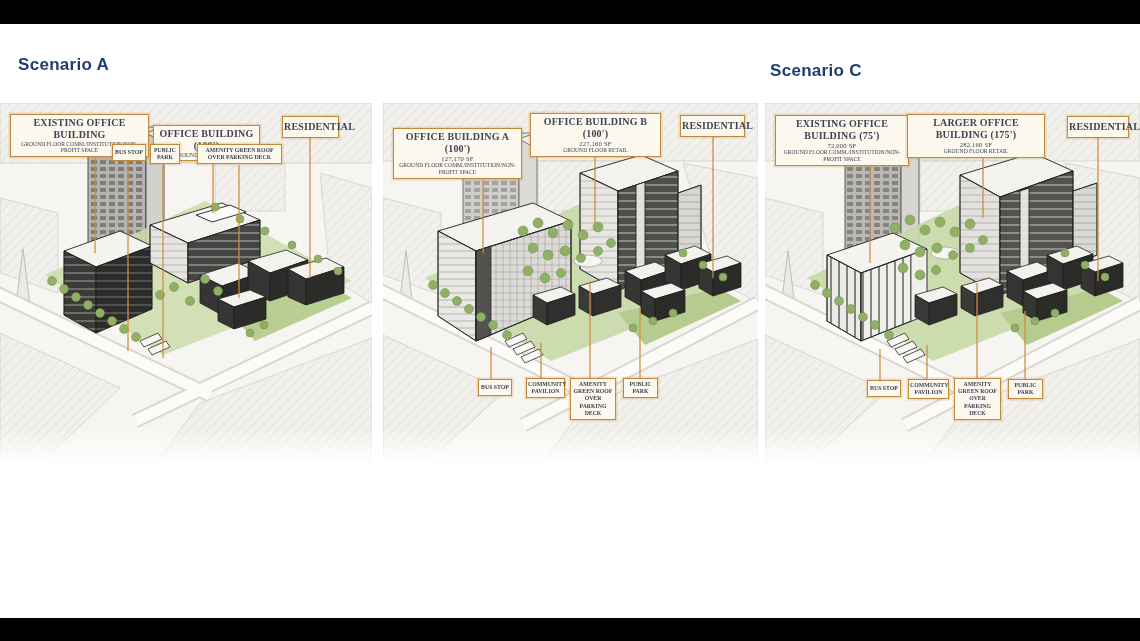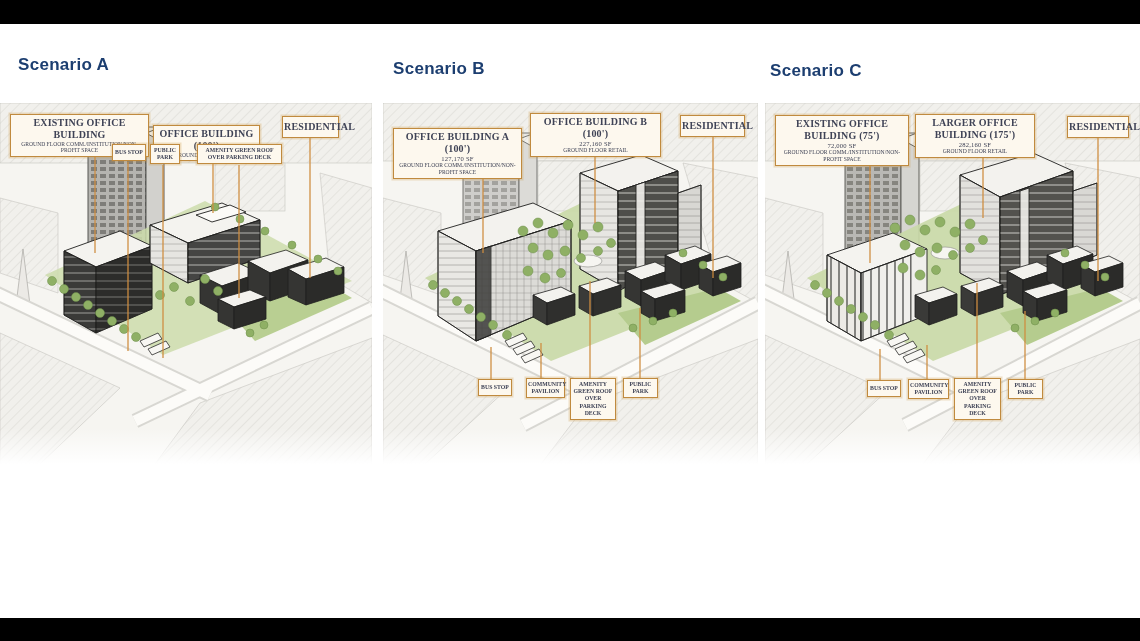--- a/index.html
+++ b/index.html
@@ -166,21 +166,20 @@
       <div class="lbox" style="left:282px;top:13px;width:57px;padding:4px 1px;">
         <div class="t">RESIDENTIAL</div>
       </div>
       <div class="sbox" style="left:112px;top:41px;width:34px;padding:4px 1px;">BUS STOP</div>
       <div class="sbox" style="left:150px;top:41px;width:30px;">PUBLIC PARK</div>
       <div class="sbox" style="left:197px;top:41px;width:85px;">AMENITY GREEN ROOF OVER PARKING DECK</div>
     </div>
   </section>
 
   <section class="panel" style="left:383px;width:375px;">
-    <h2 class="ptitle" style="left:10px;top:35px;">Scenario B</h2>
     <div class="scene" style="top:79px;width:375px;height:361px;">
       <svg width="375" height="361" viewBox="0 0 375 361">
         <defs>
           <pattern id="htB" width="7" height="7" patternUnits="userSpaceOnUse" patternTransform="rotate(45)">
             <rect width="7" height="7" fill="#f1f0ec"></rect>
               <line x1="0" y1="0" x2="0" y2="7" stroke="#d7d6d0" stroke-width="1"></line>
           </pattern>
           <pattern id="twB" width="9" height="7" patternUnits="userSpaceOnUse">
             <rect width="9" height="7" fill="#cfcecb"></rect>
               <rect x="1" y="1" width="6" height="4" fill="#a3a29e"></rect>
@@ -482,21 +481,21 @@
           <line x1="212" y1="275" x2="212" y2="180"></line>
           <line x1="260" y1="276" x2="260" y2="208"></line>
         </g>
         <rect x="0" y="325" width="375" height="36" fill="url(#fadeC)"></rect>
       </svg>
       <div class="lbox" style="left:10px;top:12px;width:134px;">
         <div class="t">EXISTING OFFICE BUILDING (75')</div>
         <div class="sf">72,000 SF</div>
         <div class="sub">GROUND FLOOR COMM./INSTITUTION/NON-PROFIT SPACE</div>
       </div>
-      <div class="lbox" style="left:150px;top:11px;width:120px;">
+      <div class="lbox" style="left:142px;top:11px;width:138px;">
         <div class="t">LARGER OFFICE BUILDING (175')</div>
         <div class="sf">282,160 SF</div>
         <div class="sub">GROUND FLOOR RETAIL</div>
       </div>
       <div class="lbox" style="left:302px;top:13px;width:62px;padding:4px 1px;">
         <div class="t">RESIDENTIAL</div>
       </div>
       <div class="sbox" style="left:102px;top:277px;width:34px;padding:4px 1px;">BUS STOP</div>
       <div class="sbox" style="left:143px;top:276px;width:41px;">COMMUNITY PAVILION</div>
       <div class="sbox" style="left:189px;top:275px;width:47px;">AMENITY GREEN ROOF OVER PARKING DECK</div>

